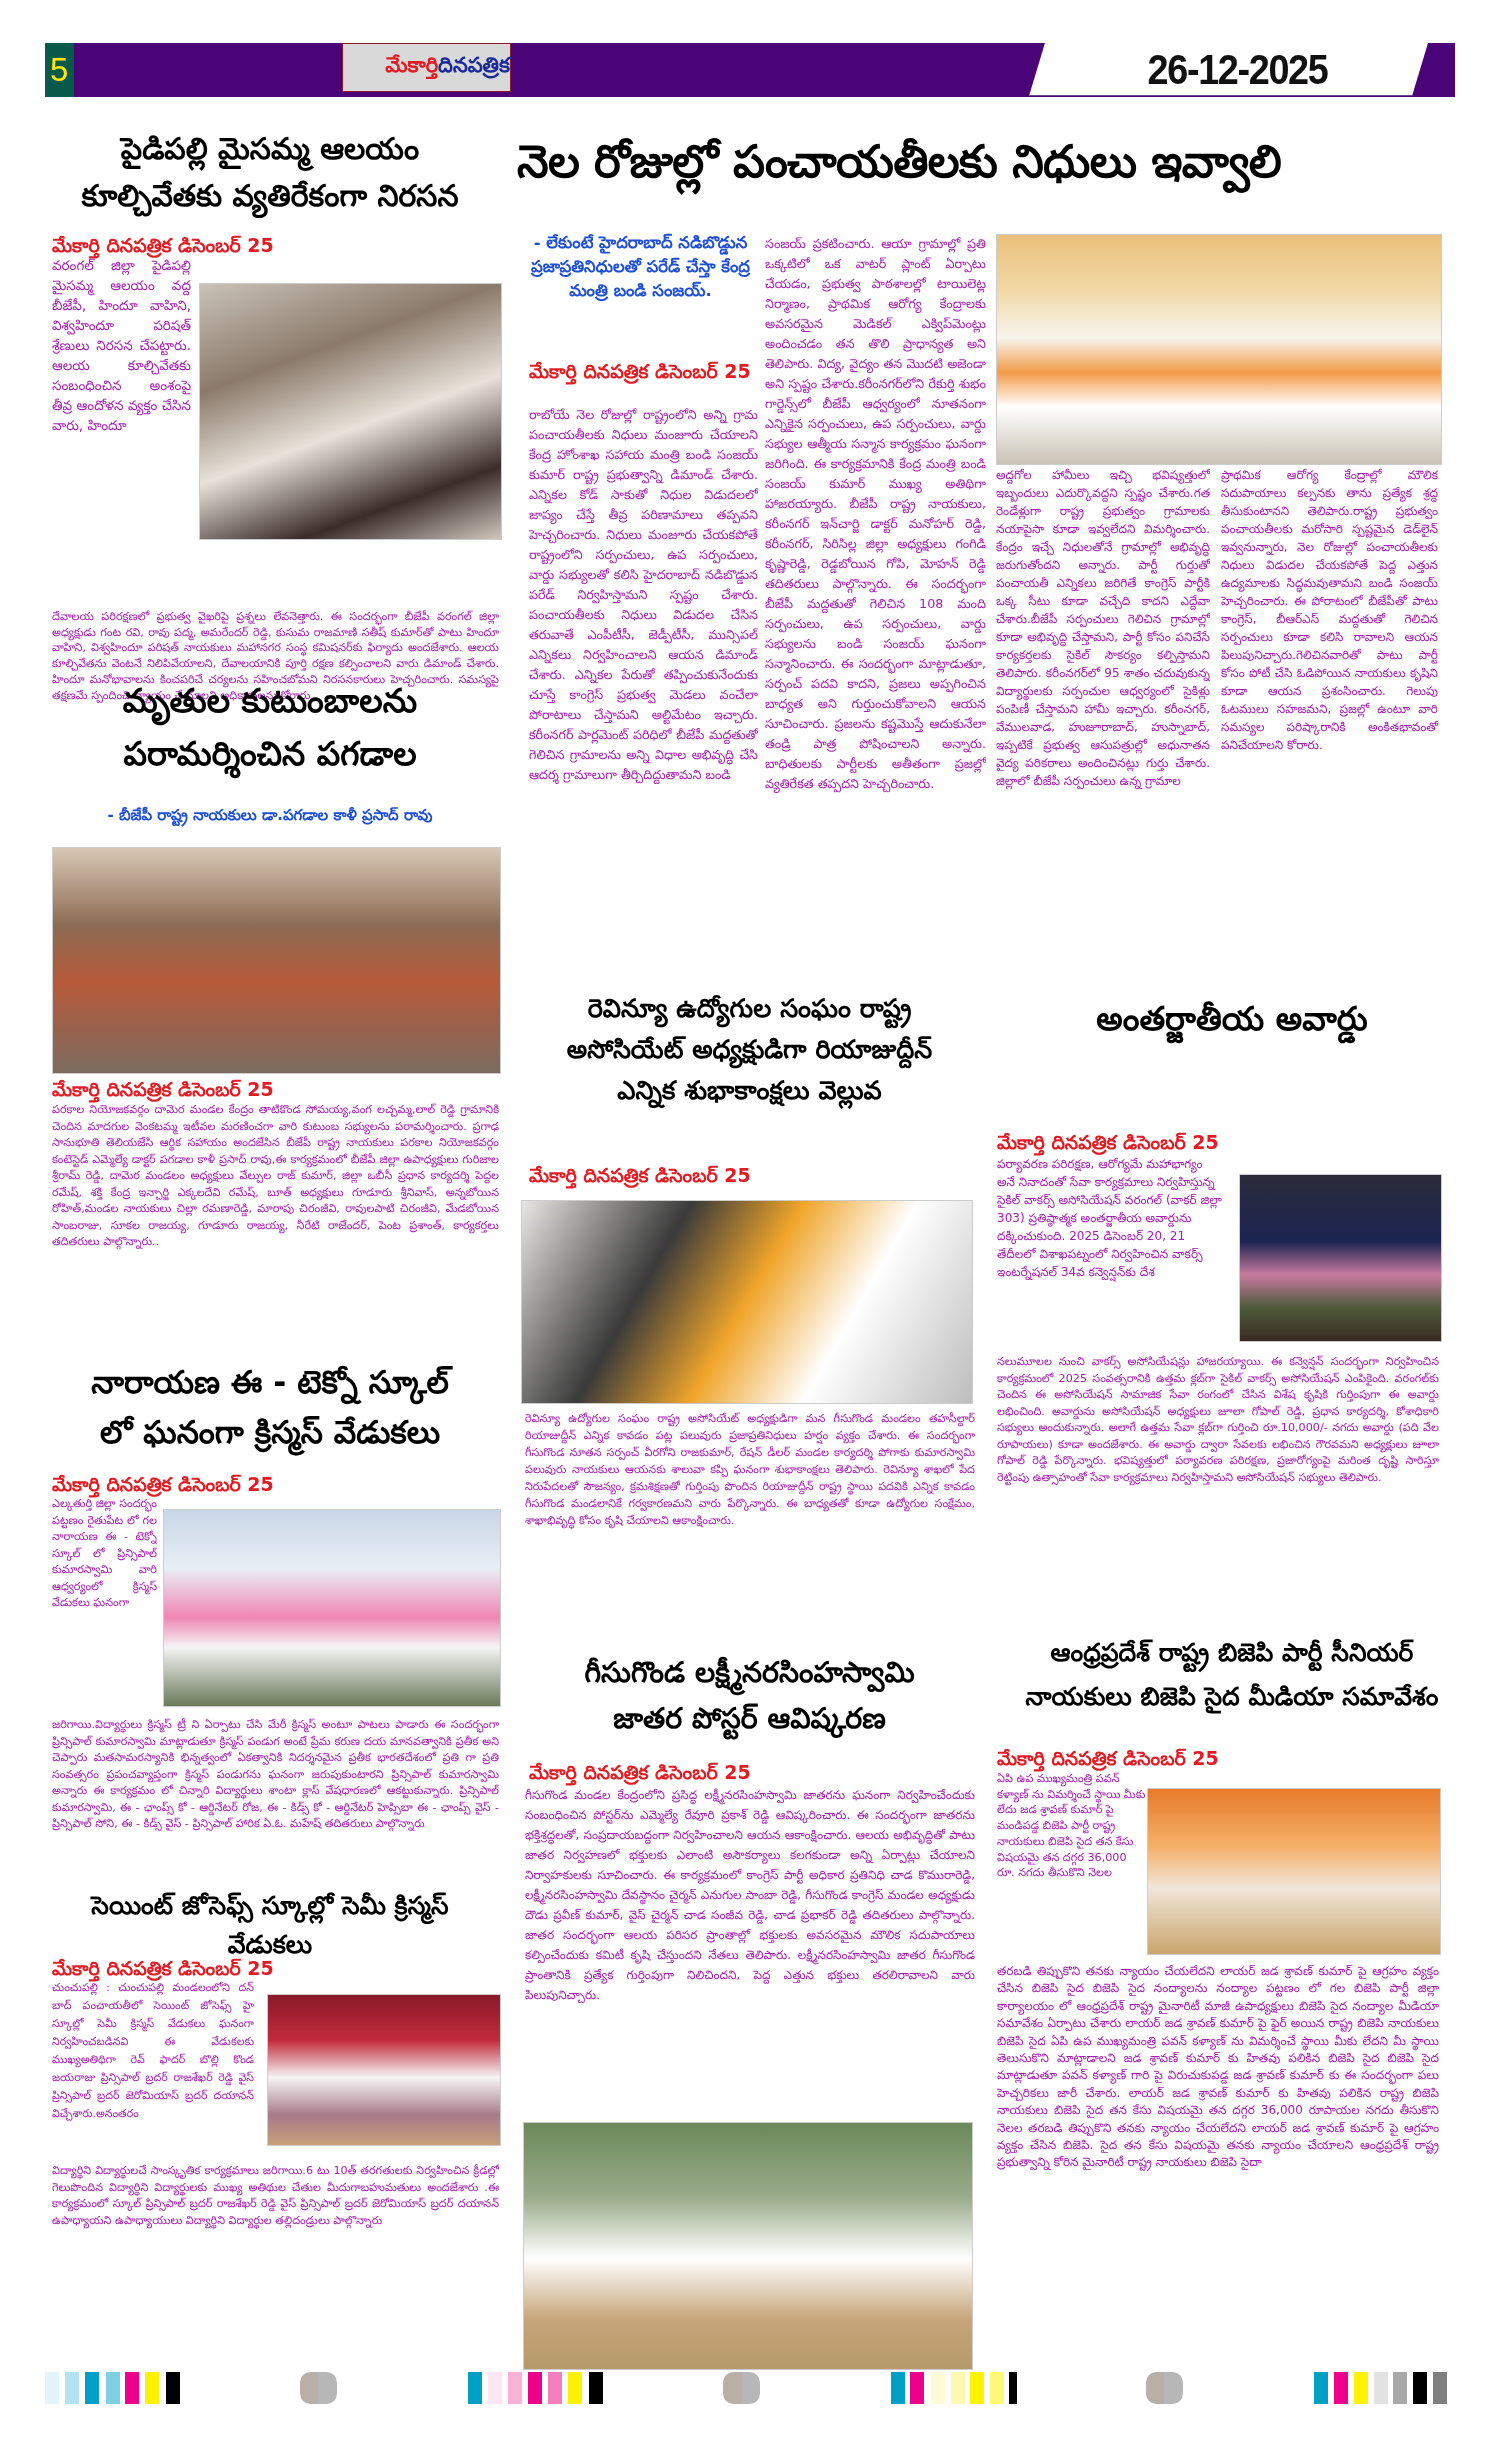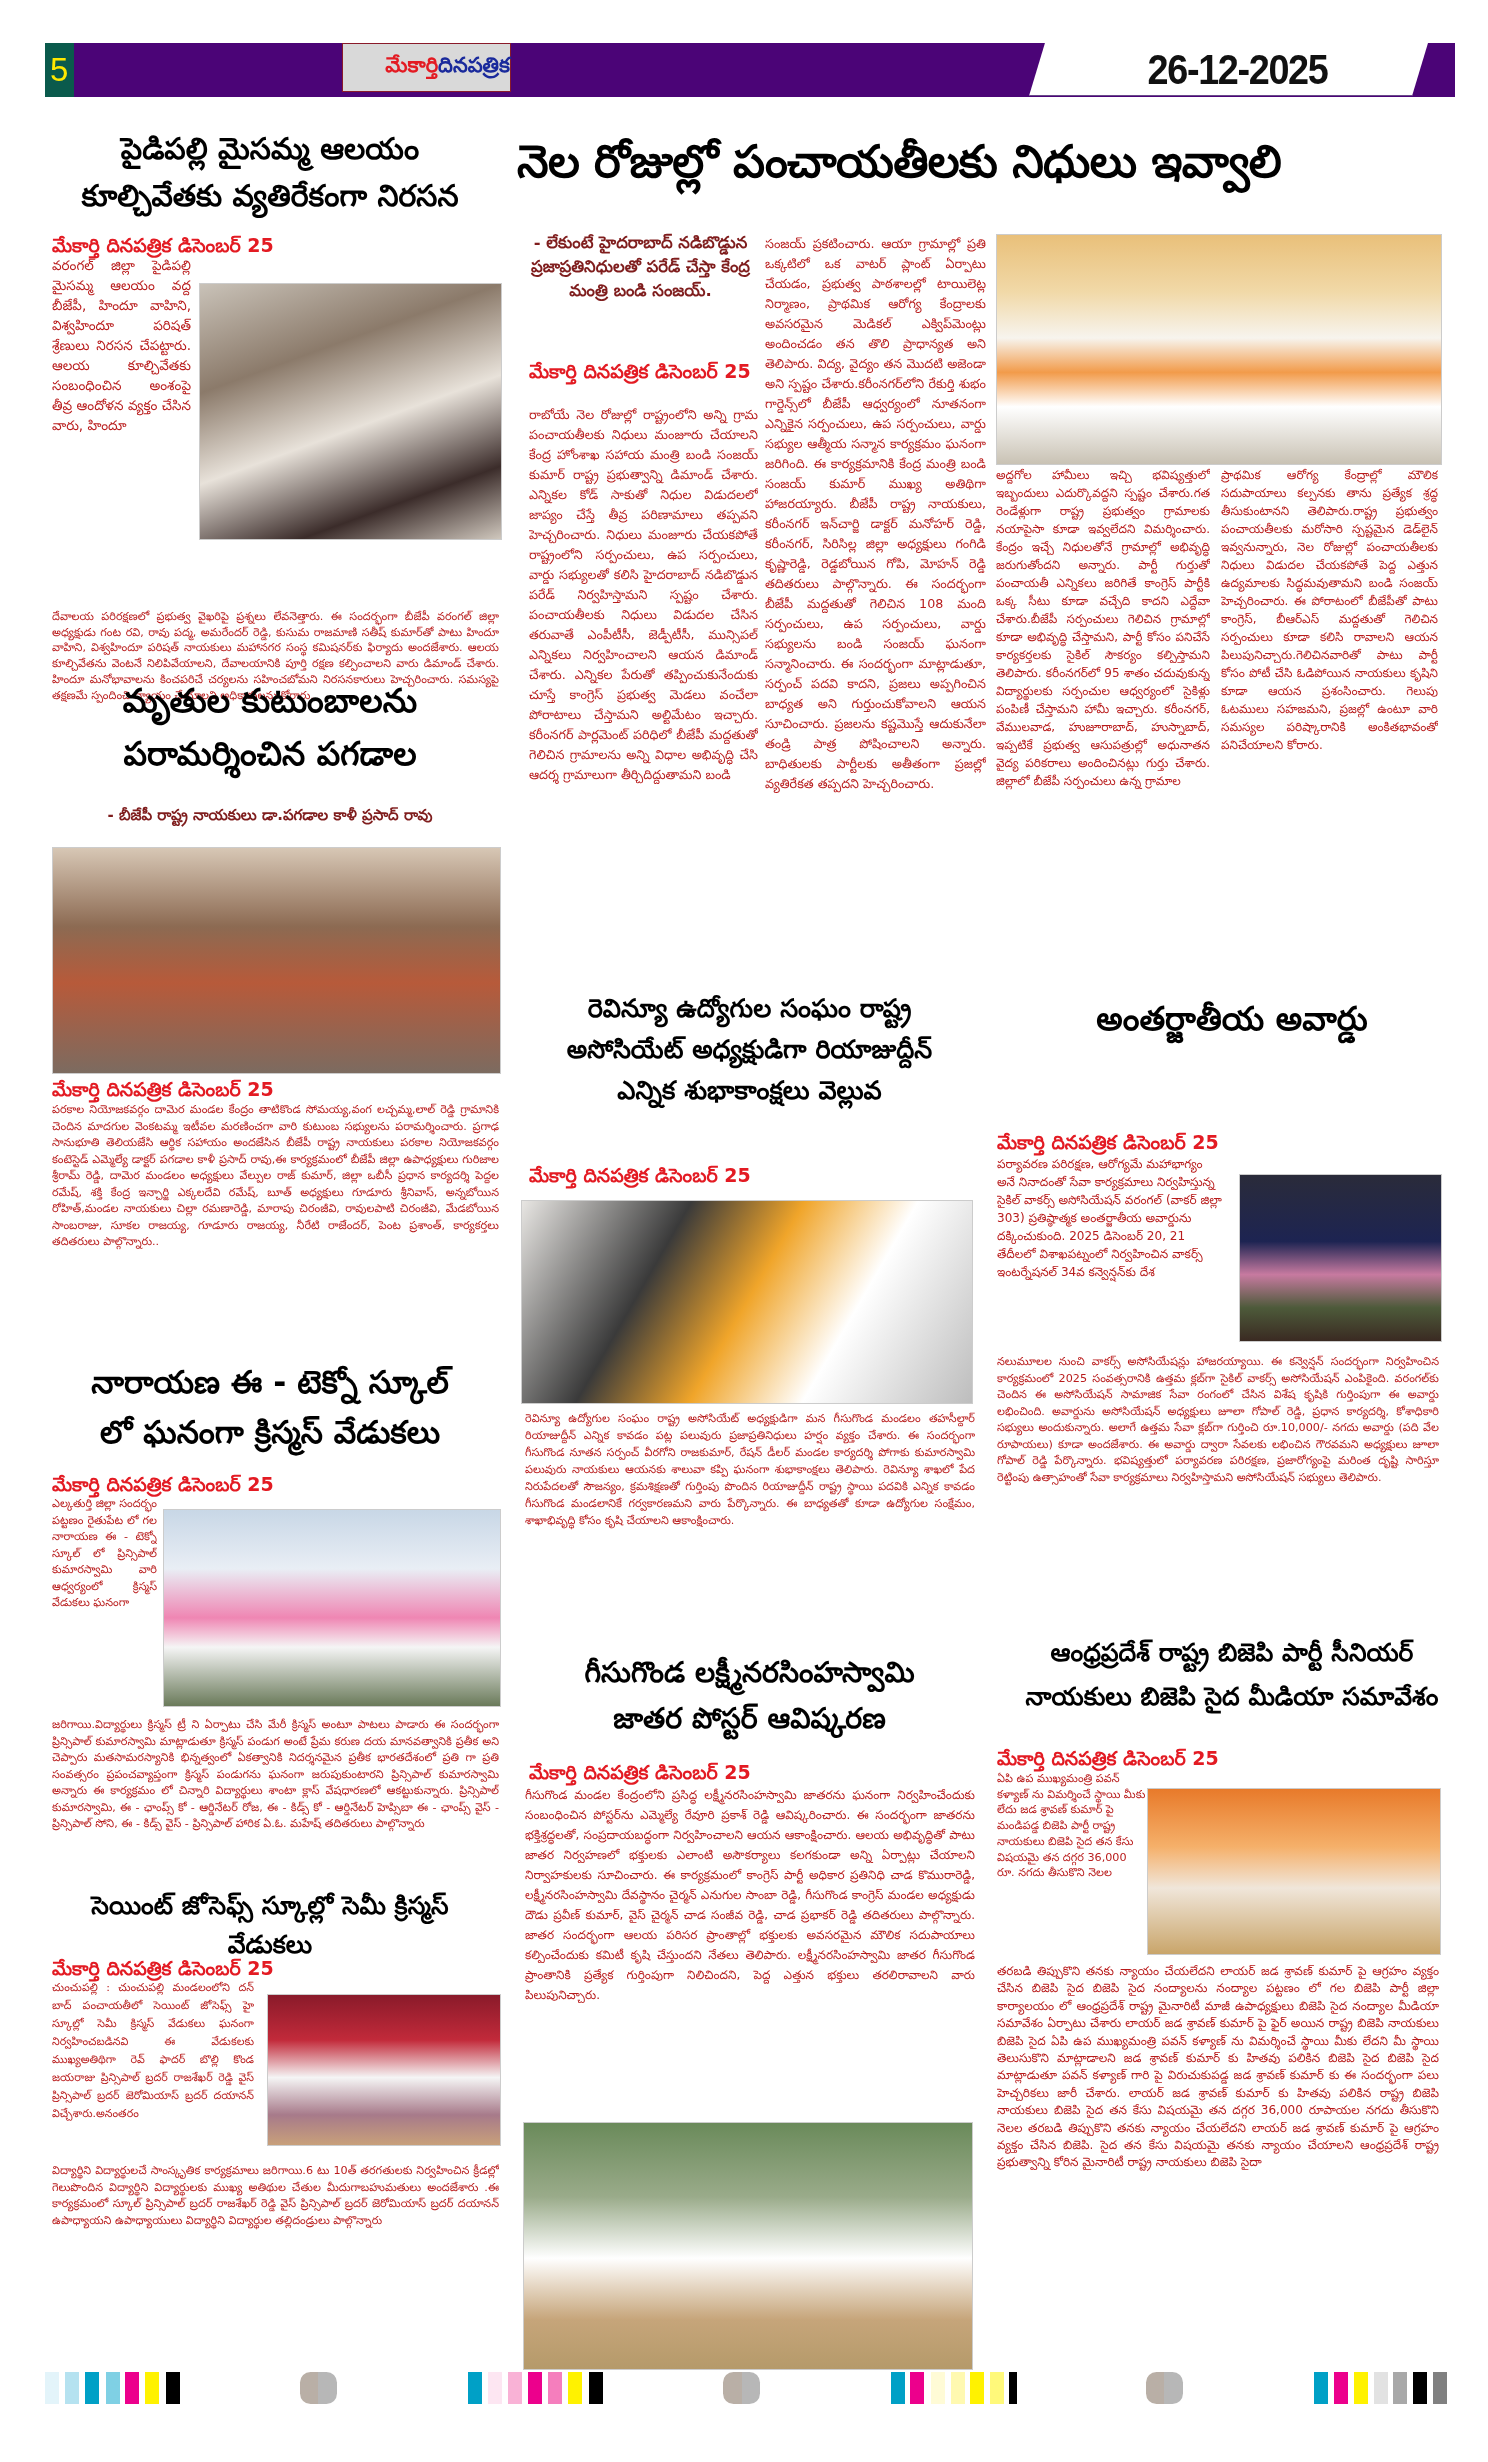--- a/index.html
+++ b/index.html
@@ -8,22 +8,22 @@
   
   .mast{left:45px;top:43px;width:1410px;height:54px;background:#4b0477;}
   .pgnum{left:45px;top:43px;width:28.5px;height:54px;background:#0a5a4c;color:#ffe800;font-family:"Liberation Sans",sans-serif;font-size:33px;line-height:54px;text-align:center;}
   .logo{left:342px;top:43px;width:169px;height:49px;background:#d9d9d9;border:1.5px solid #8a1a2a;box-sizing:border-box;display:flex;align-items:center;justify-content:flex-end;font-family:"DejaVu Sans",sans-serif;font-weight:bold;font-size:21px;}
   .logo .r{color:#e31b23;} .logo .b{color:#1a2a9c;}
   .datebox{left:1029px;top:43px;width:399px;height:52px;background:#fff;clip-path:polygon(4% 0,100% 0,96% 100%,0 100%);border-bottom:1.5px solid #6a4a8a;}
   .date{left:1095px;top:43px;width:285px;height:54px;font-family:"Liberation Sans",sans-serif;font-weight:bold;font-size:42px;line-height:54px;color:#111;text-align:center;letter-spacing:-1.5px;transform:scaleX(0.9);}
   
   .hl{font-family:"DejaVu Sans",sans-serif;font-weight:bold;color:#000;text-align:center;line-height:1.55;}
   .dl{font-family:"DejaVu Sans",sans-serif;color:#e31b23;font-size:19px;font-weight:bold;}
-  .sub{font-family:"DejaVu Sans",sans-serif;color:#7f1d1d;font-weight:bold;text-align:center;}
-  .body{font-family:"DejaVu Sans",sans-serif;font-size:13.5px;line-height:20px;text-align:justify;color:#b91c1c;overflow:hidden;}
+  .sub{font-family:"DejaVu Sans",sans-serif;color:#1d4ed8;font-weight:bold;text-align:center;}
+  .body{font-family:"DejaVu Sans",sans-serif;font-size:13.5px;line-height:20px;text-align:justify;color:#a21caf;overflow:hidden;}
   .photo{border:0.7px solid #ccc;}
   .p1{background:linear-gradient(160deg,#c9c2b8 0%,#8b7a6a 30%,#e8e2da 55%,#3b2c2a 80%,#cfc7bd 100%);}
   .p2{background:linear-gradient(180deg,#e9c07a 0%,#f1d9a8 25%,#f7f4ee 45%,#f29b4a 60%,#ffffff 75%,#c9c2b4 100%);}
   .p3{background:linear-gradient(180deg,#d7c7b5 0%,#8c6a52 35%,#b75a3a 60%,#7c6b60 100%);}
   .p4{background:linear-gradient(120deg,#e8e6e3 0%,#3a3a3a 30%,#f0a52a 50%,#ffffff 70%,#bdbdbd 100%);}
   .p5{background:linear-gradient(180deg,#2a2b3a 0%,#1d2452 40%,#c77aa0 60%,#4d5a3a 80%,#3a2a22 100%);}
   .p6{background:linear-gradient(180deg,#c8d7e6 0%,#e9eef5 30%,#ef86b3 55%,#f5f5f5 70%,#6a7a5a 100%);}
   .p7{background:linear-gradient(180deg,#8a1a2a 0%,#c22a3a 30%,#f5f5f5 55%,#a77a8a 80%,#c8a07a 100%);}
   .p8{background:linear-gradient(180deg,#e87a2a 0%,#f5b06a 35%,#f0e6da 60%,#c9a56a 100%);}
   .p9{background:linear-gradient(180deg,#6a8a5a 0%,#9aab8a 30%,#ffffff 55%,#c6a57a 80%,#b59a6a 100%);}

